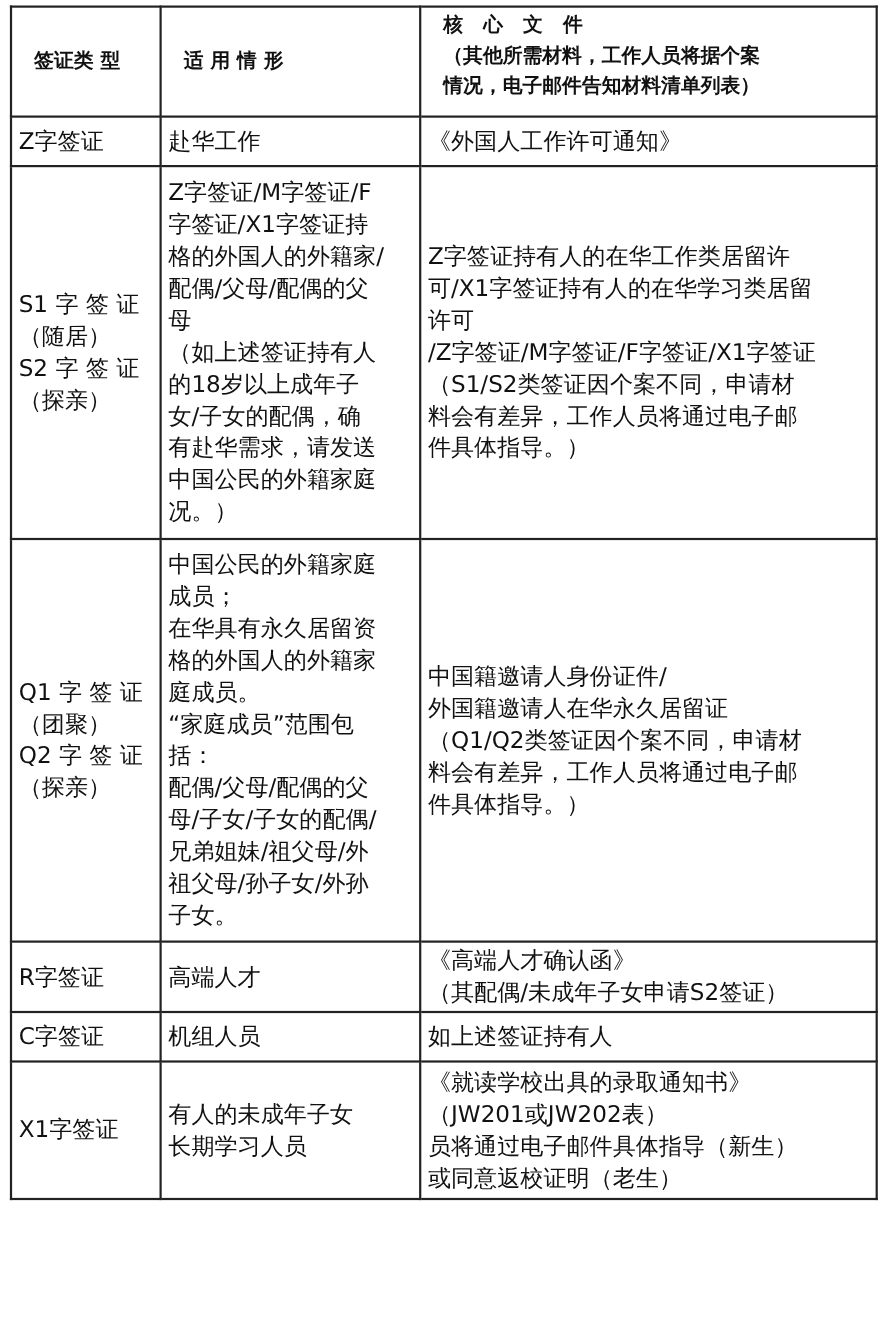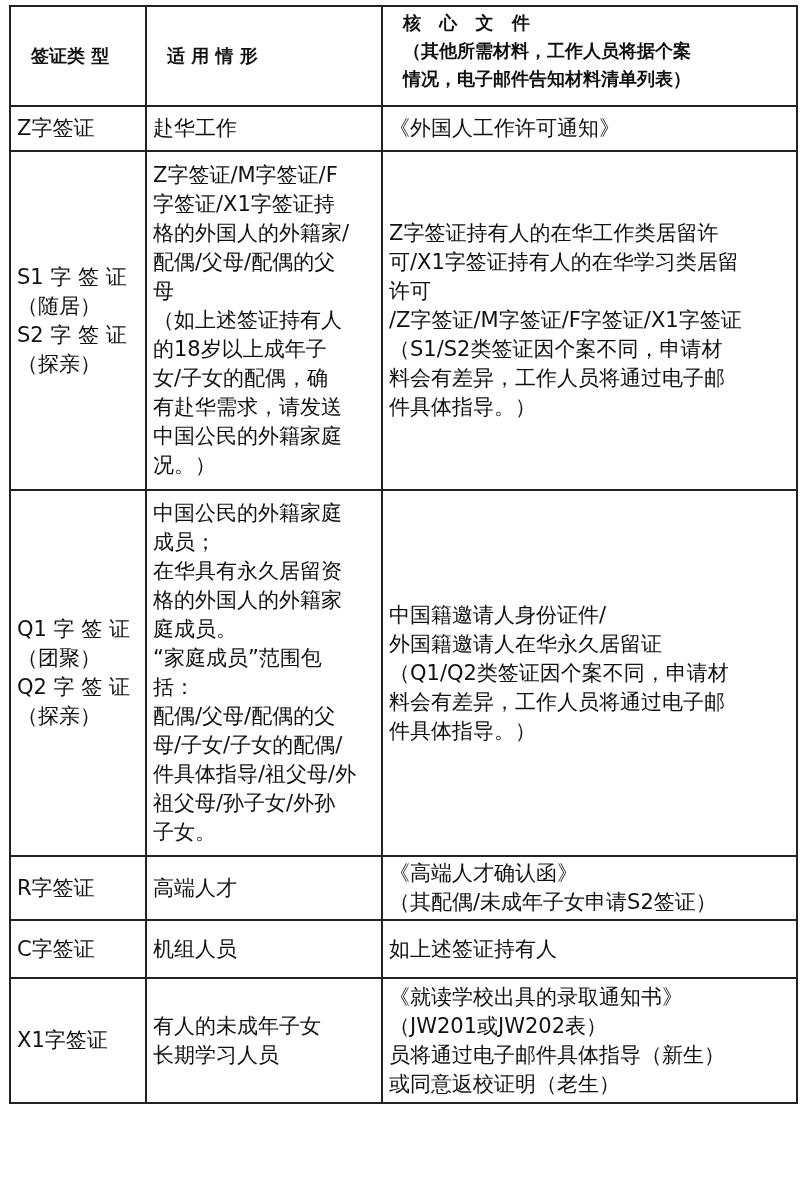--- a/index.html
+++ b/index.html
@@ -17,21 +17,21 @@
     col.c3 { width: 415px; }
     .hdr-c3 { vertical-align: top !important; }
     .line { display: block; white-space: pre-wrap; }
     .spaced { letter-spacing: 6px; }
     tr.r-header { height: 100px; }
     tr.r-mf { height: 98px; }
     tr.r-z { height: 45px; }
     tr.r-s { height: 339px; }
     tr.r-q { height: 366px; }
     tr.r-r { height: 52px; }
-    tr.r-c { height: 58px; }
+    tr.r-c { height: 45px; }
     tr.r-x { height: 125px; }
   </style>
 </head>
 <body>
 
 <div class="topstrip"></div>
 
 <table class="visa">
   <colgroup>
     <col class="c1">
@@ -100,21 +100,21 @@
         <td>
           <span class="line">中国公民的外籍家庭</span>
           <span class="line">成员；</span>
           <span class="line">在华具有永久居留资</span>
           <span class="line">格的外国人的外籍家</span>
           <span class="line">庭成员。</span>
           <span class="line">“家庭成员”范围包</span>
           <span class="line">括：</span>
           <span class="line">配偶/父母/配偶的父</span>
           <span class="line">母/子女/子女的配偶/</span>
-          <span class="line">件具体指导/祖父母/外</span>
+          <span class="line">兄弟姐妹/祖父母/外</span>
           <span class="line">祖父母/孙子女/外孙</span>
           <span class="line">子女。</span>
         </td>
         <td>
           <span class="line">中国籍邀请人身份证件/</span>
           <span class="line">外国籍邀请人在华永久居留证</span>
           <span class="line">（Q1/Q2类签证因个案不同，申请材</span>
           <span class="line">料会有差异，工作人员将通过电子邮</span>
           <span class="line">件具体指导。）</span>
         </td>

